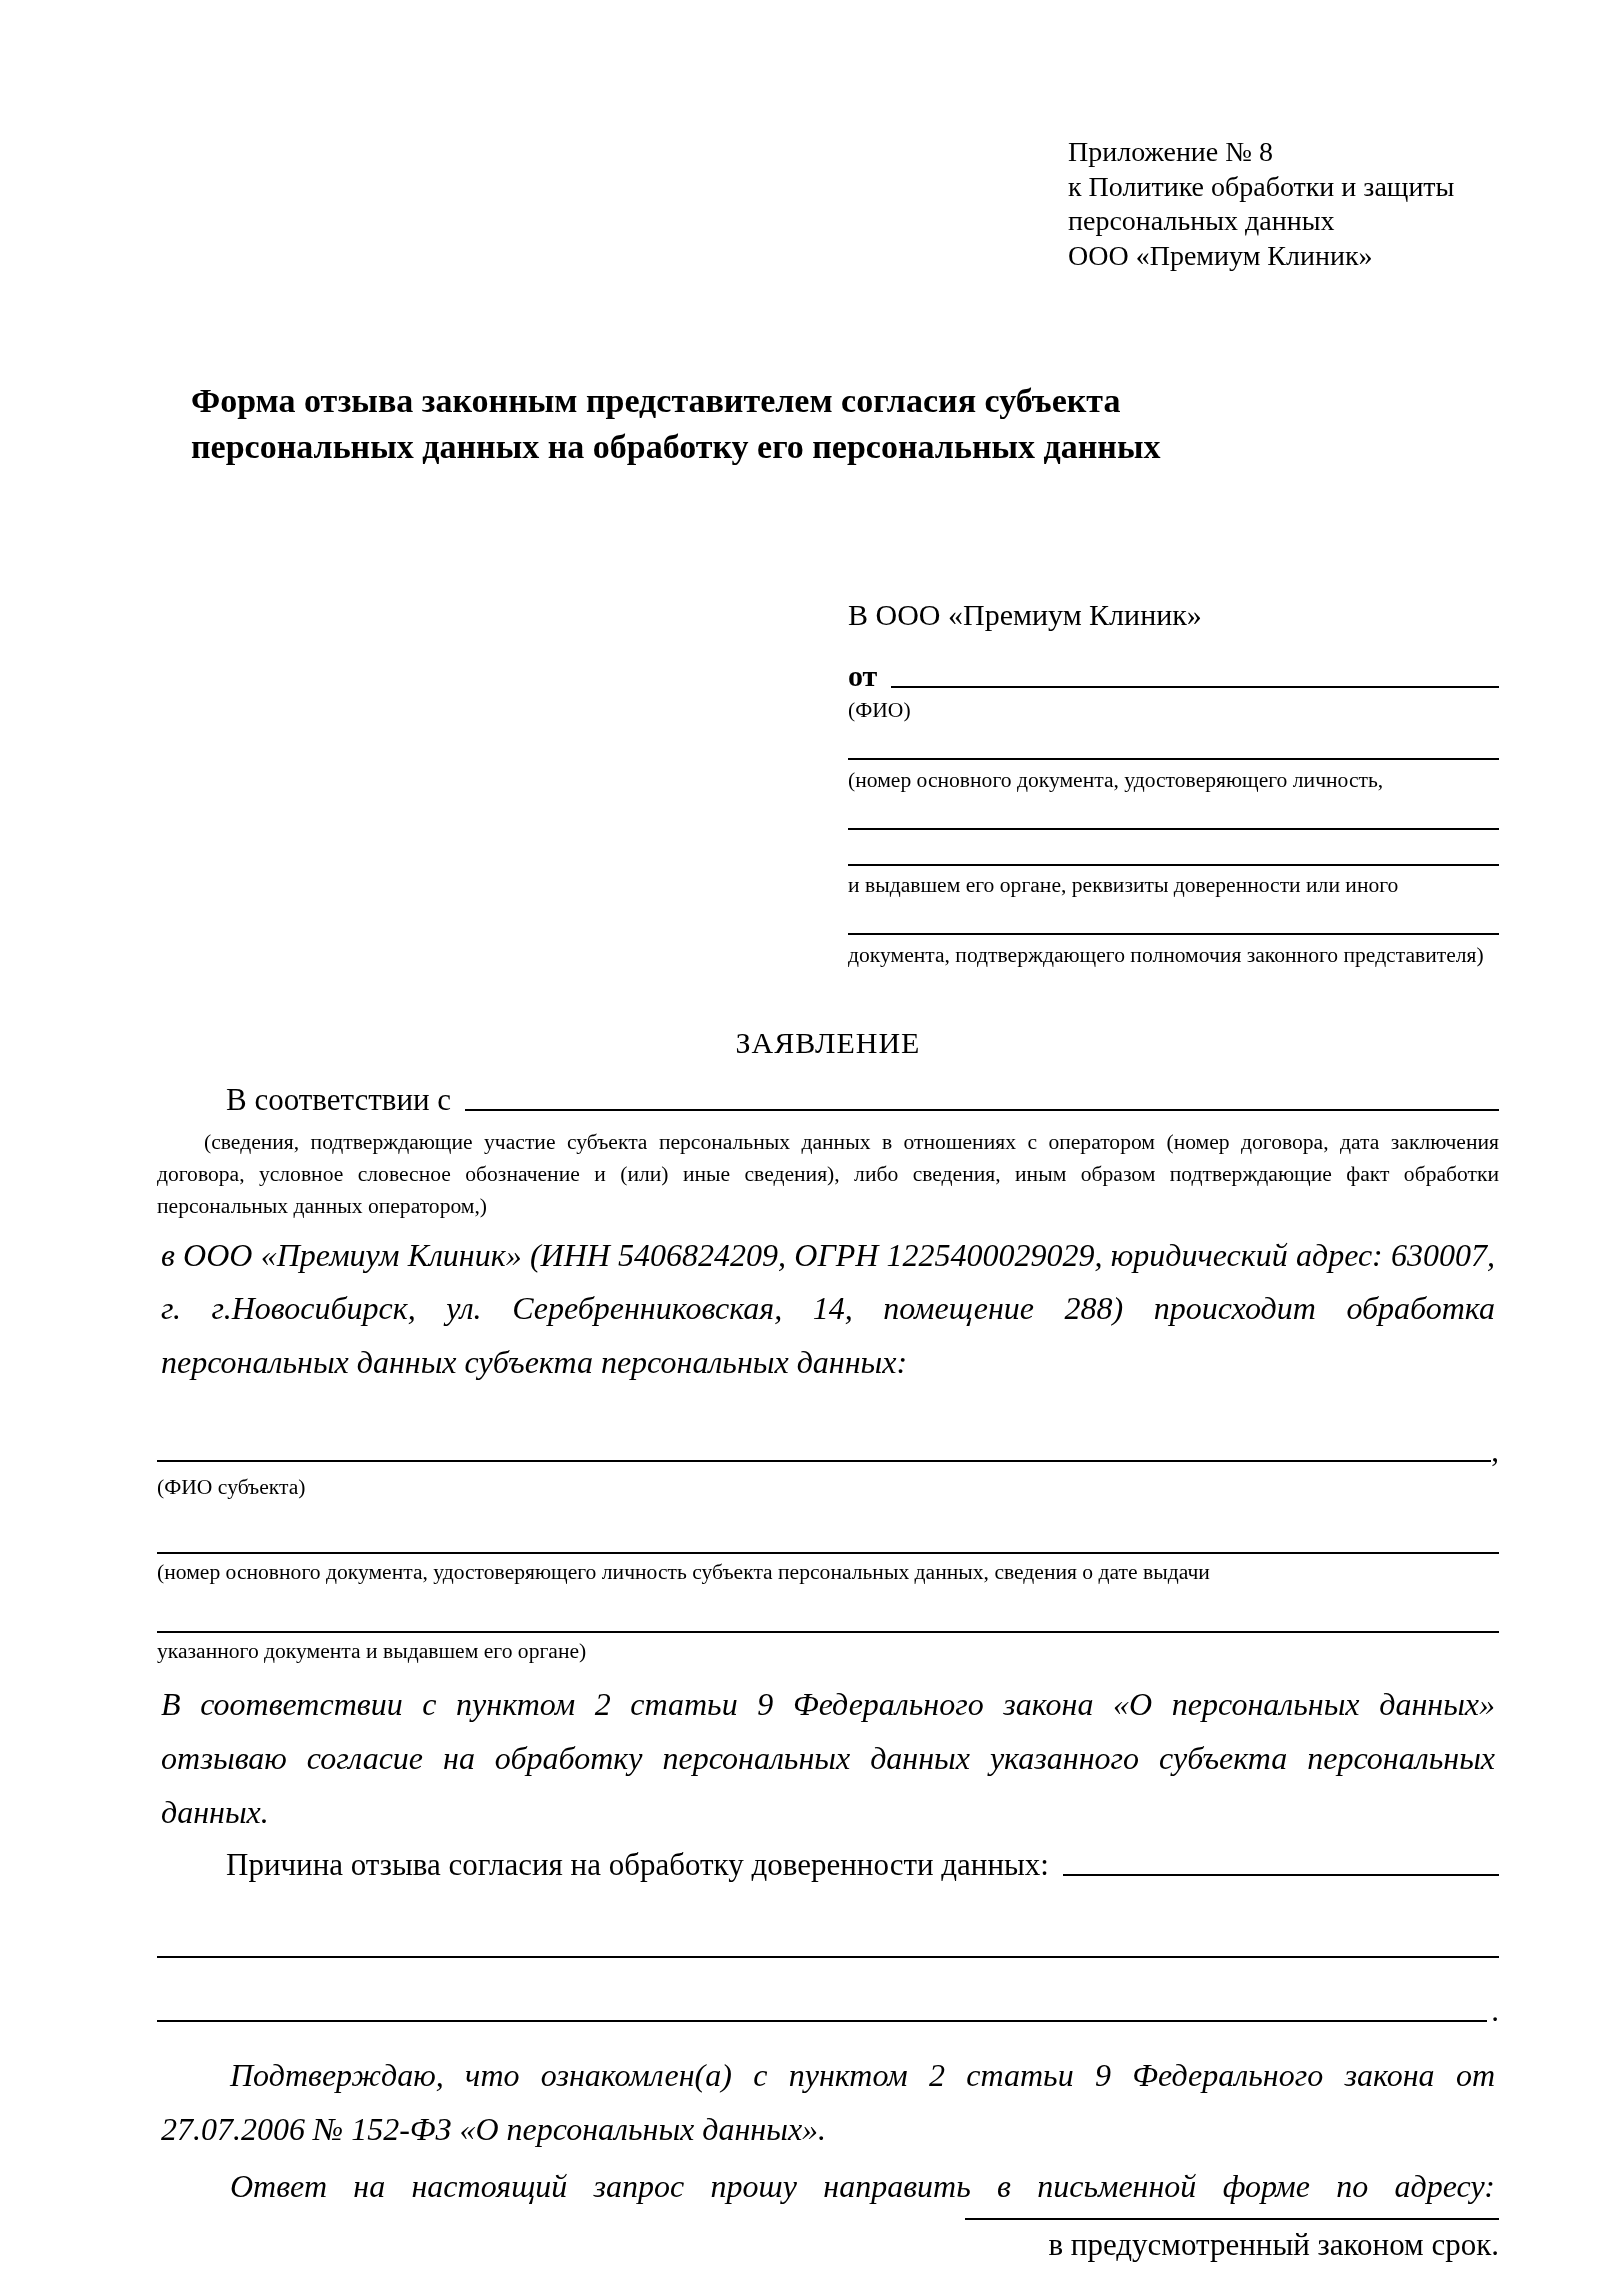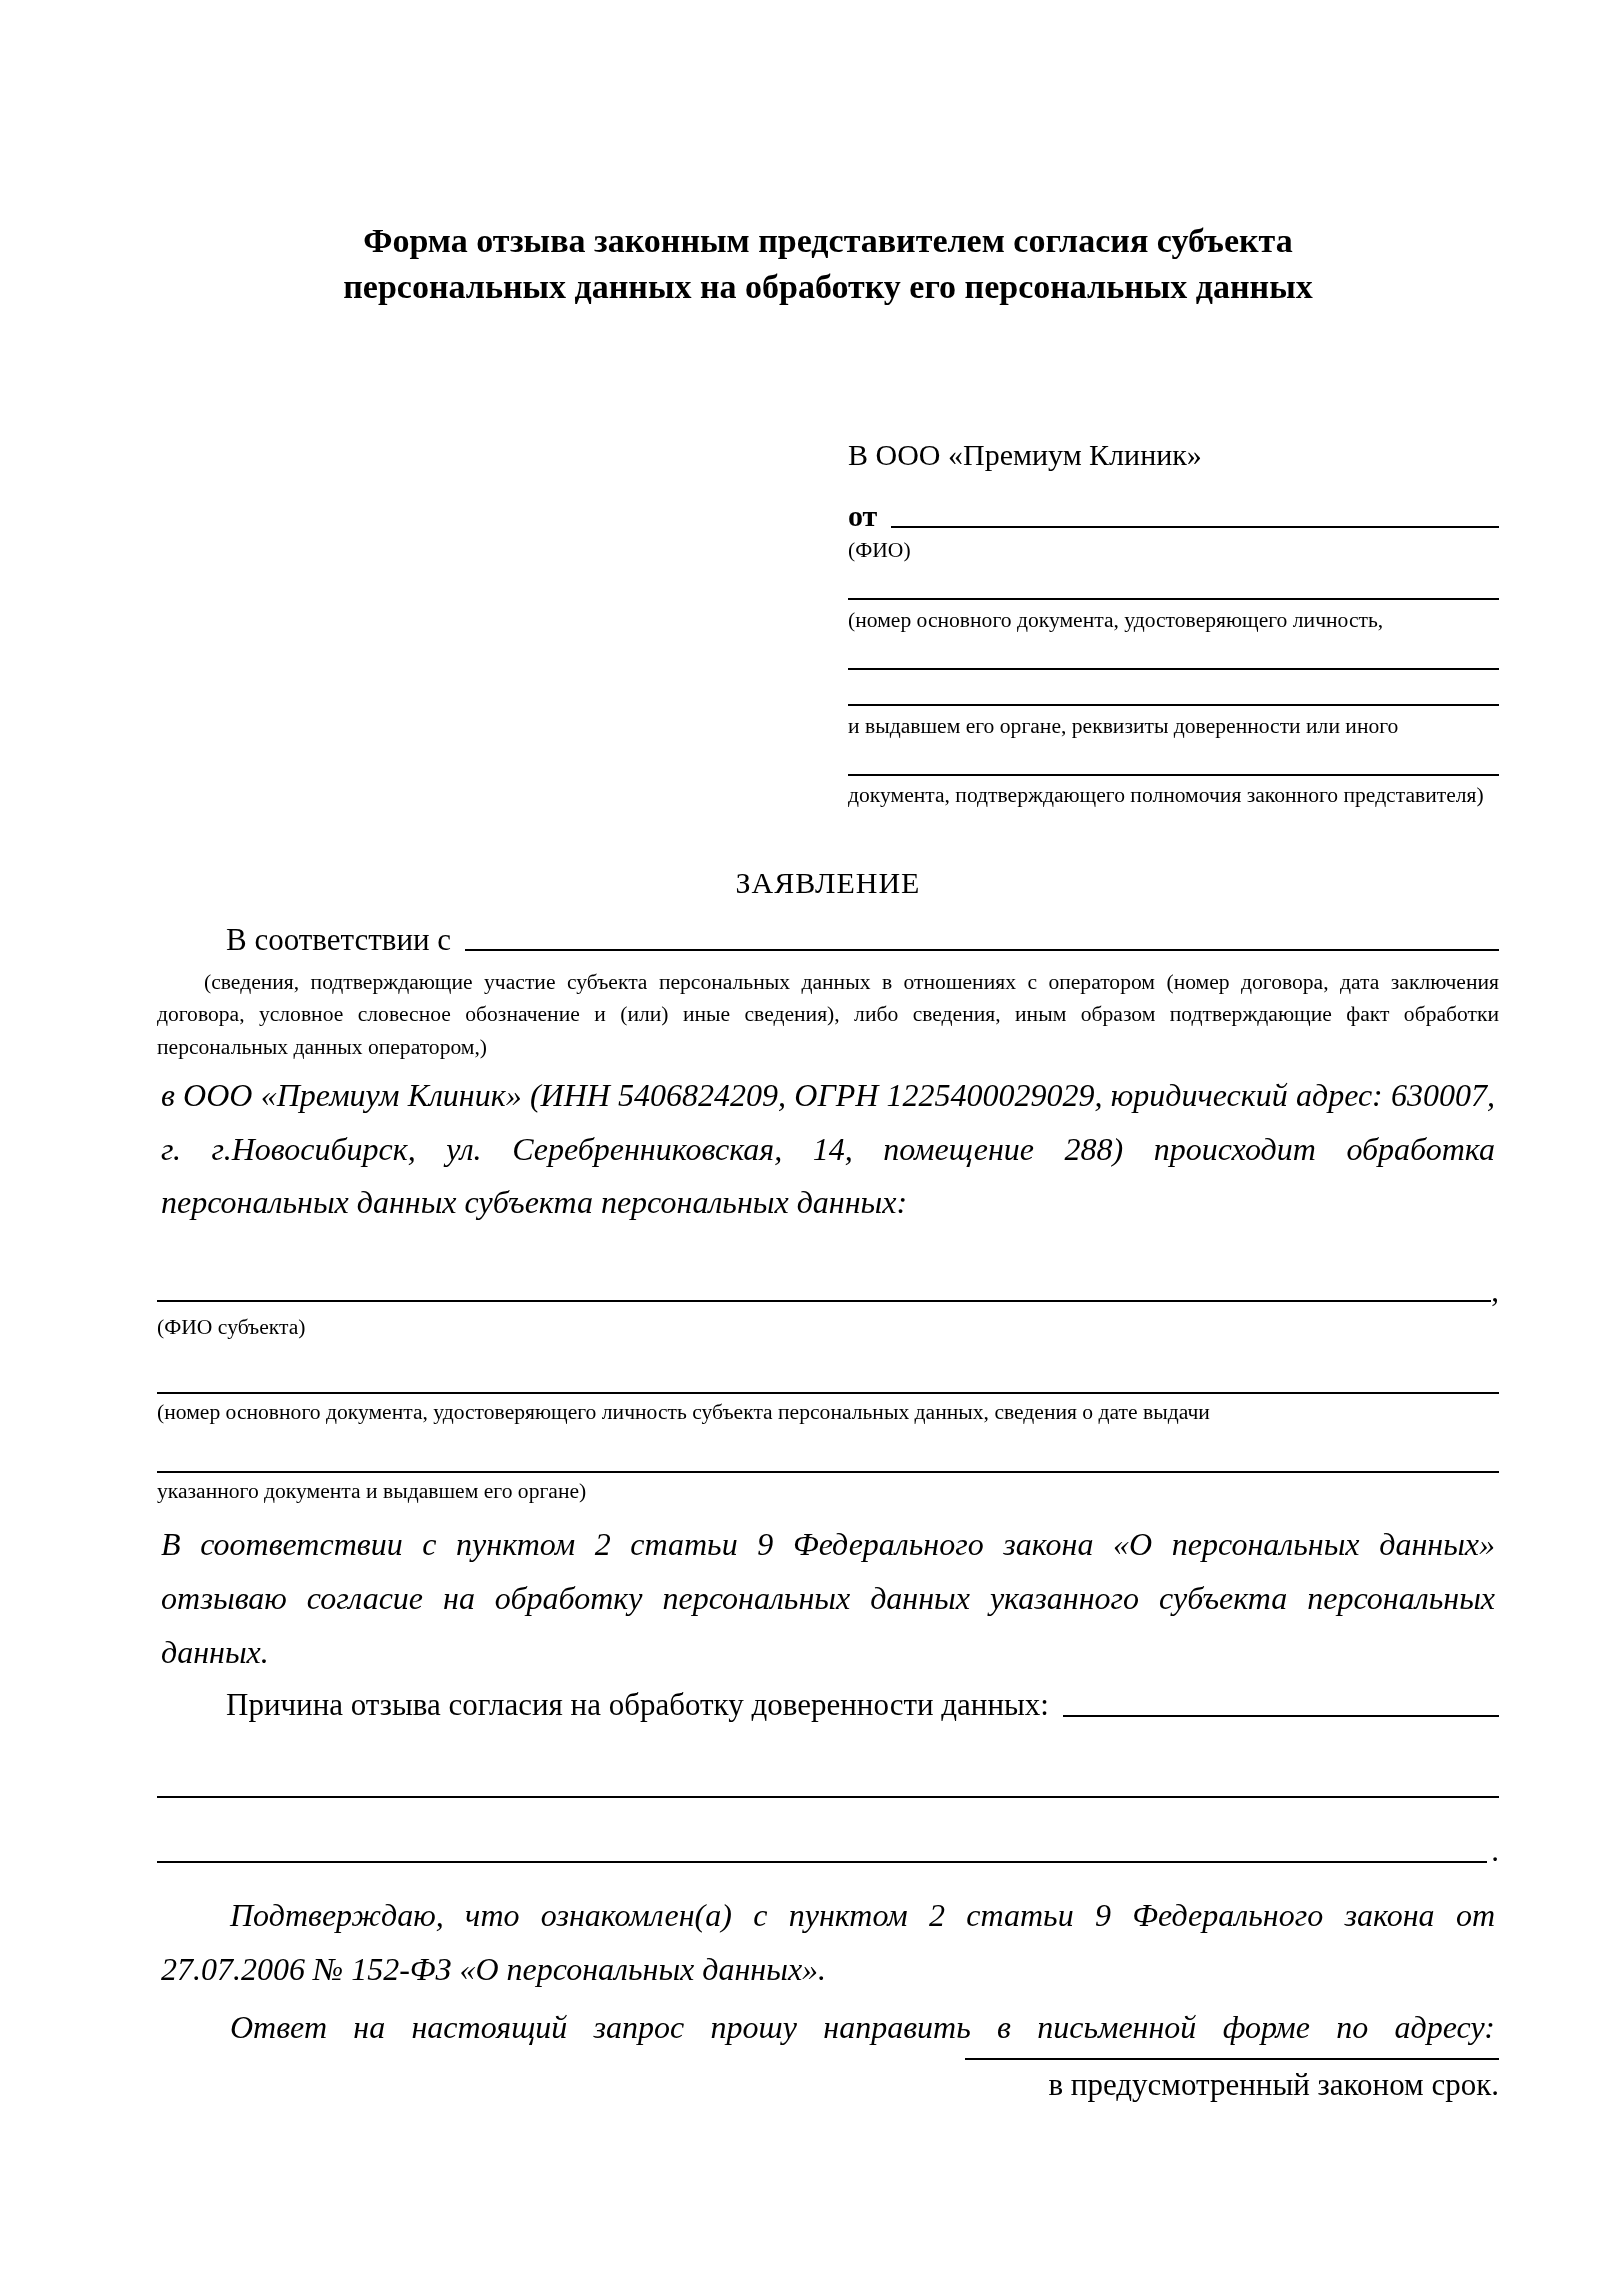--- a/index.html
+++ b/index.html
@@ -20,23 +20,23 @@
   }
   
   .header-block {
     width: 431px;
     margin-left: auto;
     font-size: 28px;
     line-height: 1.24;
   }
   
   .title {
-    margin: 83px auto 0 auto;
+    margin: 104px auto 0 auto;
     max-width: 1274px;
-    text-align: center;
+    text-align: left;
     font-weight: 700;
     font-size: 34px;
     line-height: 1.35;
     white-space: pre-line;
   }
   
   .addressee {
     margin-top: 125px;
     margin-left: 691px;
     font-size: 30px;
@@ -106,20 +106,26 @@
     border-bottom: 2.9px solid #000;
     margin-bottom: 6.9px;
   }
   .address-tail { flex: 0 0 auto; }
 </style>
 </head>
 <body>
 
 <div class="page">
 
+  <div class="header-block">
+    <div>Приложение № 8</div>
+    <div>к Политике обработки и защиты</div>
+    <div>персональных данных</div>
+    <div>ООО «Премиум Клиник»</div>
+  </div>
 
   <div class="title">Форма отзыва законным представителем согласия субъекта
 персональных данных на обработку его персональных данных</div>
 
   <div class="addressee">
     <div>В ООО «Премиум Клиник»</div>
     <div class="row from-row">
       <span class="from-label">от</span>
       <span class="fill"></span>
     </div>

